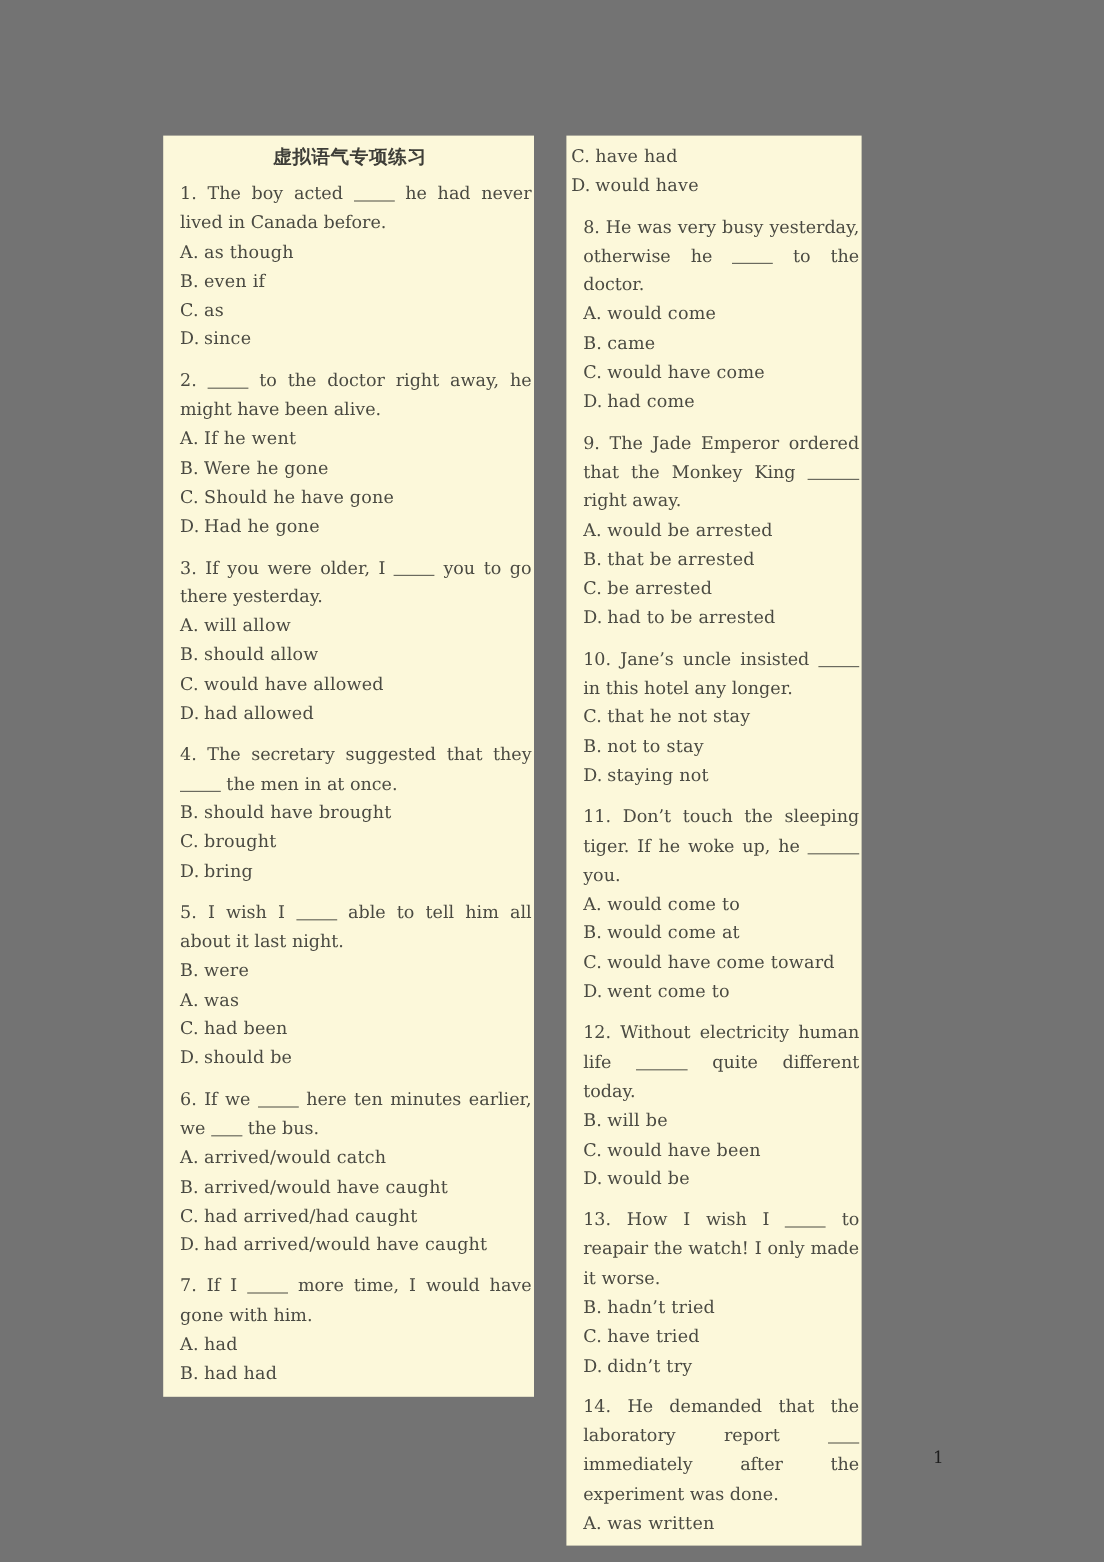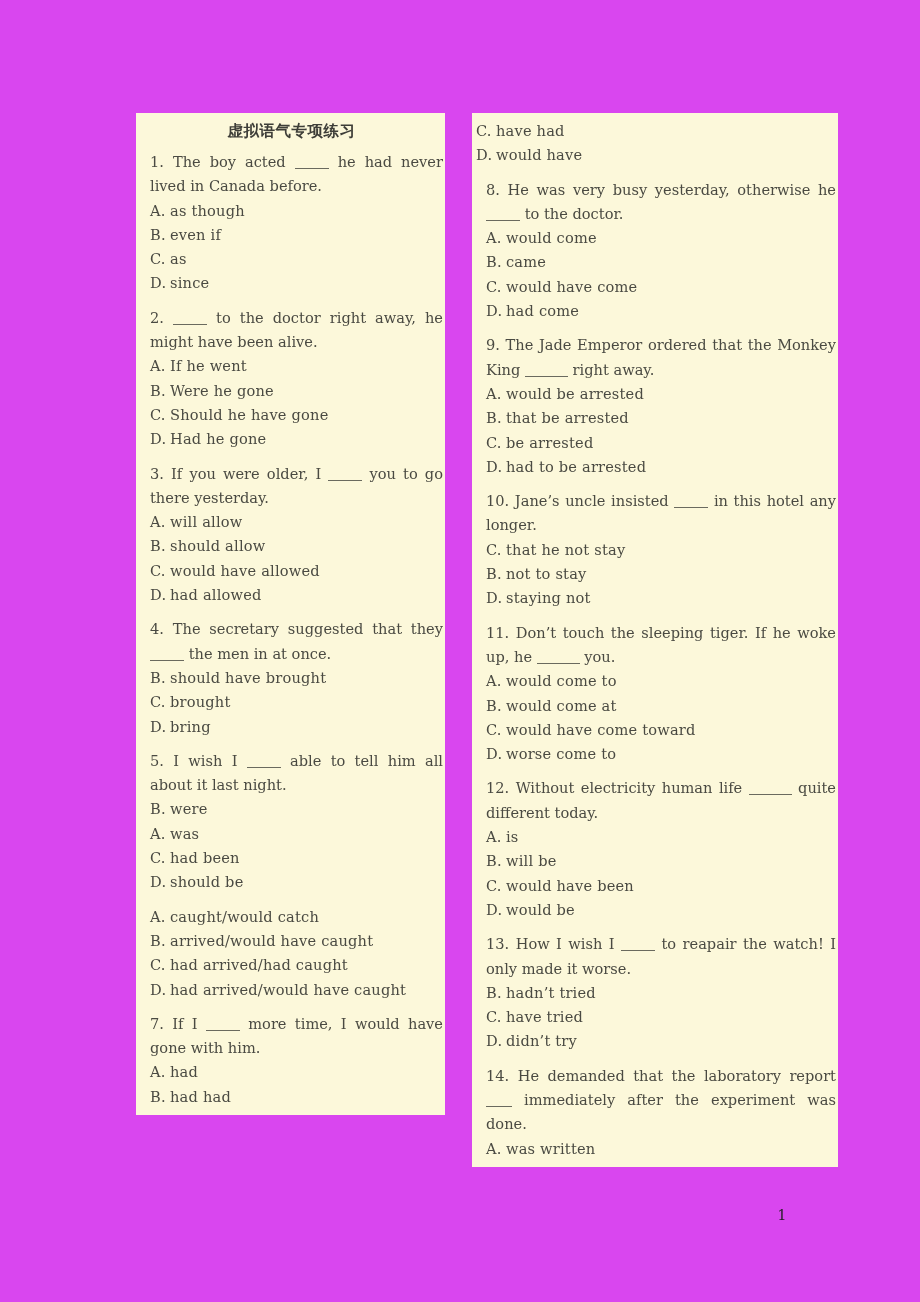--- a/index.html
+++ b/index.html
@@ -12,40 +12,40 @@
     width: 920px;
     height: 1302px;
     position: relative;
     font-family: "Liberation Serif", "DejaVu Serif", serif;
     overflow: hidden;
   }
 
   .page {
     position: absolute;
     inset: 0;
-    background: #d946ef;
+    background: #737373;
   }
 
   
   .col {
     position: absolute;
     background: #fcf8da;
     box-sizing: border-box;
     color: #4a4a42;
   }
   .col-left {
     left: 136px;
     top: 113px;
     width: 309px;
     padding: 6px 2px 6px 4px;
   }
   .col-right {
     left: 472px;
     top: 113px;
-    width: 366px;
+    width: 246px;
     padding: 6px 2px 6px 4px;
   }
 
   .doc-title {
     font-family: "DejaVu Sans", "Liberation Sans", sans-serif;
     font-weight: bold;
     font-size: 15.5px;
     text-align: center;
     color: #3e3e38;
     letter-spacing: 0.5px;
@@ -144,21 +144,22 @@
           <div class="opt"><span class="opt-letter">D.</span><span>bring</span></div>
         </div>
         <div class="q">
           <div class="q-stem"><span>5. </span><span>I wish I </span><span class="blank w4"></span><span> able to tell him all about it last night.</span></div>
           <div class="opt"><span class="opt-letter">B.</span><span>were</span></div>
           <div class="opt"><span class="opt-letter">A.</span><span>was</span></div>
           <div class="opt"><span class="opt-letter">C.</span><span>had been</span></div>
           <div class="opt"><span class="opt-letter">D.</span><span>should be</span></div>
         </div>
         <div class="q">
-          <div class="opt"><span class="opt-letter">A.</span><span>caught/would catch</span></div>
+          <div class="q-stem"><span>6. </span><span>If we </span><span class="blank w4"></span><span> here ten minutes earlier, we </span><span class="blank w3"></span><span> the bus.</span></div>
+          <div class="opt"><span class="opt-letter">A.</span><span>arrived/would catch</span></div>
           <div class="opt"><span class="opt-letter">B.</span><span>arrived/would have caught</span></div>
           <div class="opt"><span class="opt-letter">C.</span><span>had arrived/had caught</span></div>
           <div class="opt"><span class="opt-letter">D.</span><span>had arrived/would have caught</span></div>
         </div>
         <div class="q">
           <div class="q-stem"><span>7. </span><span>If I </span><span class="blank w4"></span><span> more time, I would have gone with him.</span></div>
           <div class="opt"><span class="opt-letter">A.</span><span>had</span></div>
           <div class="opt"><span class="opt-letter">B.</span><span>had had</span></div>
         </div>
       </div>
@@ -188,25 +189,24 @@
           <div class="q-stem"><span>10. </span><span>Jane’s uncle insisted </span><span class="blank w4"></span><span> in this hotel any longer.</span></div>
           <div class="opt"><span class="opt-letter">C.</span><span>that he not stay</span></div>
           <div class="opt"><span class="opt-letter">B.</span><span>not to stay</span></div>
           <div class="opt"><span class="opt-letter">D.</span><span>staying not</span></div>
         </div>
         <div class="q">
           <div class="q-stem"><span>11. </span><span>Don’t touch the sleeping tiger. If he woke up, he </span><span class="blank w5"></span><span> you.</span></div>
           <div class="opt"><span class="opt-letter">A.</span><span>would come to</span></div>
           <div class="opt"><span class="opt-letter">B.</span><span>would come at</span></div>
           <div class="opt"><span class="opt-letter">C.</span><span>would have come toward</span></div>
-          <div class="opt"><span class="opt-letter">D.</span><span>worse come to</span></div>
+          <div class="opt"><span class="opt-letter">D.</span><span>went come to</span></div>
         </div>
         <div class="q">
           <div class="q-stem"><span>12. </span><span>Without electricity human life </span><span class="blank w5"></span><span> quite different today.</span></div>
-          <div class="opt"><span class="opt-letter">A.</span><span>is</span></div>
           <div class="opt"><span class="opt-letter">B.</span><span>will be</span></div>
           <div class="opt"><span class="opt-letter">C.</span><span>would have been</span></div>
           <div class="opt"><span class="opt-letter">D.</span><span>would be</span></div>
         </div>
         <div class="q">
           <div class="q-stem"><span>13. </span><span>How I wish I </span><span class="blank w4"></span><span> to reapair the watch! I only made it worse.</span></div>
           <div class="opt"><span class="opt-letter">B.</span><span>hadn’t tried</span></div>
           <div class="opt"><span class="opt-letter">C.</span><span>have tried</span></div>
           <div class="opt"><span class="opt-letter">D.</span><span>didn’t try</span></div>
         </div>

